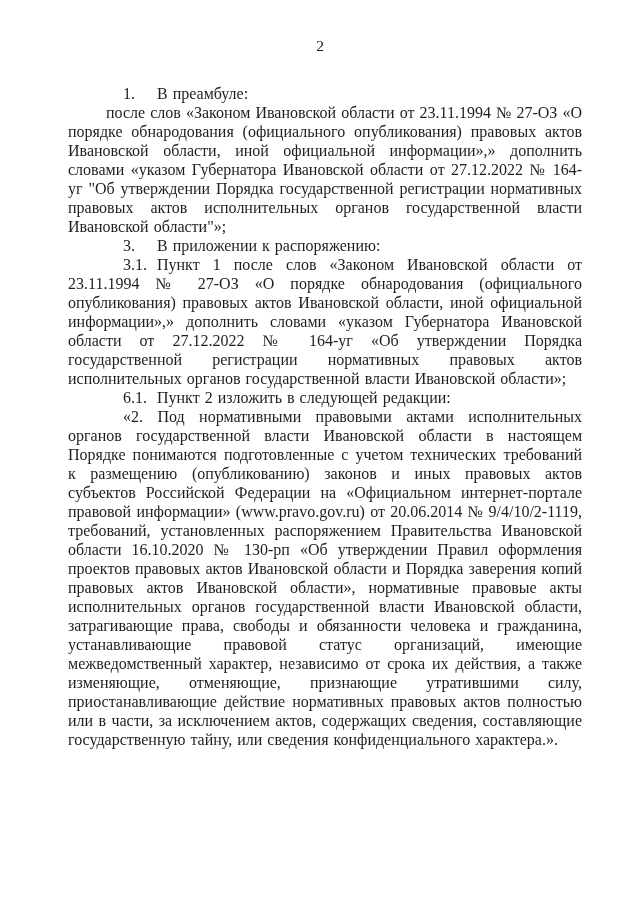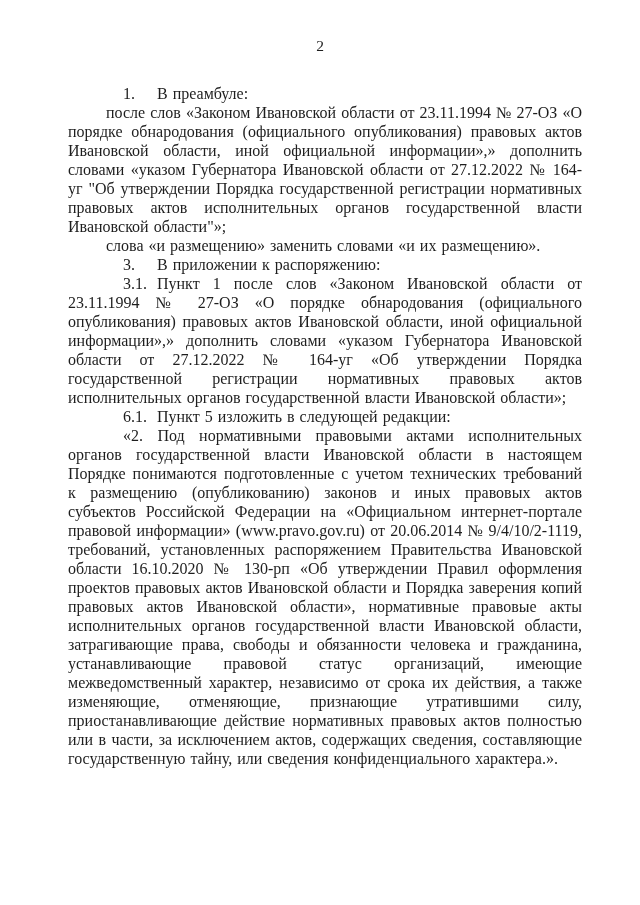--- a/index.html
+++ b/index.html
@@ -50,28 +50,27 @@
 <main class="page">
 
   <div class="pagenum">2</div>
 
   <section class="docbody">
 
     <p class="para indent-lg"><span class="pnum">1.</span><span>В преамбуле:</span></p>
 
     <p class="para"><span>после слов «Законом Ивановской области от 23.11.1994 № 27-ОЗ «О порядке обнародования (официального опубликования) правовых актов Ивановской области, иной официальной информации»,» дополнить словами «указом Губернатора Ивановской области от 27.12.2022 № 164-уг "Об утверждении Порядка государственной регистрации нормативных правовых актов исполнительных органов государственной власти Ивановской области"»;</span></p>
 
-    <p class="para"><span>слова «и размещению» заменить словами «и их размещению».</span></p>
 
 
     <p class="para indent-lg"><span class="pnum">3.</span><span>В приложении к распоряжению:</span></p>
 
     <p class="para indent-lg"><span class="pnum">3.1.</span><span>Пункт 1 после слов «Законом Ивановской области от 23.11.1994 № 27-ОЗ «О порядке обнародования (официального опубликования) правовых актов Ивановской области, иной официальной информации»,» дополнить словами «указом Губернатора Ивановской области от 27.12.2022 № 164-уг «Об утверждении Порядка государственной регистрации нормативных правовых актов исполнительных органов государственной власти Ивановской области»;</span></p>
 
 
 
-    <p class="para indent-lg"><span class="pnum">6.1.</span><span>Пункт 5 изложить в следующей редакции:</span></p>
+    <p class="para indent-lg"><span class="pnum">6.1.</span><span>Пункт 2 изложить в следующей редакции:</span></p>
 
     <p class="para indent-lg"><span>«2. Под нормативными правовыми актами исполнительных органов государственной власти Ивановской области в настоящем Порядке понимаются подготовленные с учетом технических требований к размещению (опубликованию) законов и иных правовых актов субъектов Российской Федерации на «Официальном интернет-портале правовой информации» (www.pravo.gov.ru) от 20.06.2014 № 9/4/10/2-1119, требований, установленных распоряжением Правительства Ивановской области 16.10.2020 № 130-рп «Об утверждении Правил оформления проектов правовых актов Ивановской области и Порядка заверения копий правовых актов Ивановской области», нормативные правовые акты исполнительных органов государственной власти Ивановской области, затрагивающие права, свободы и обязанности человека и гражданина, устанавливающие правовой статус организаций, имеющие межведомственный характер, независимо от срока их действия, а также изменяющие, отменяющие, признающие утратившими силу, приостанавливающие действие нормативных правовых актов полностью или в части, за исключением актов, содержащих сведения, составляющие государственную тайну, или сведения конфиденциального характера.».</span></p>
 
   </section>
 
 </main>
 
 </body></html>

